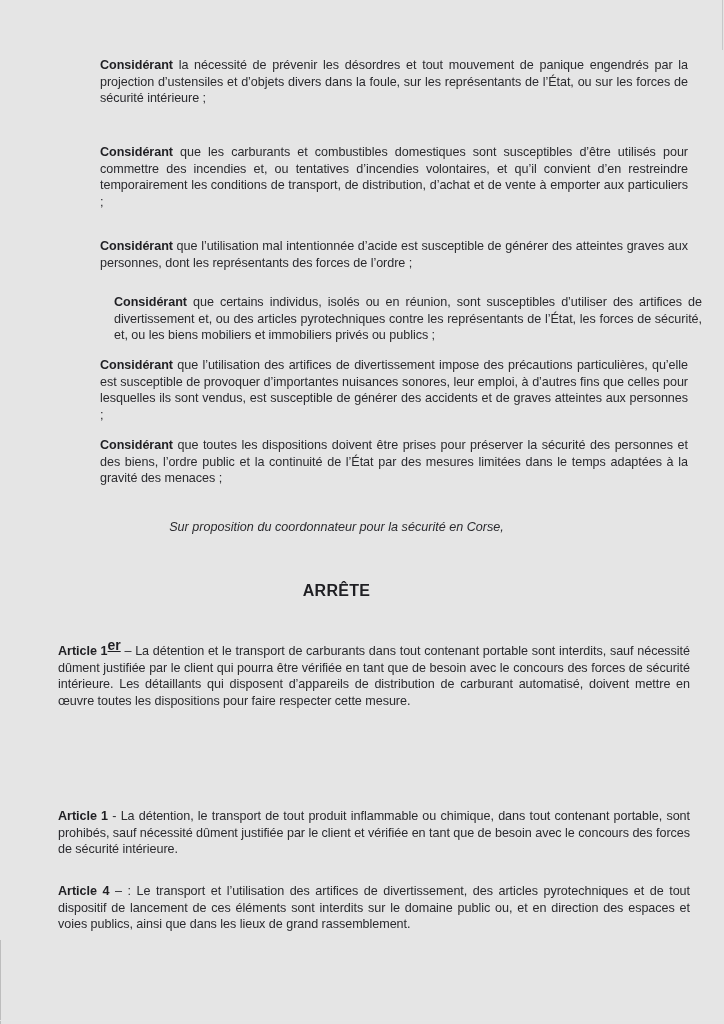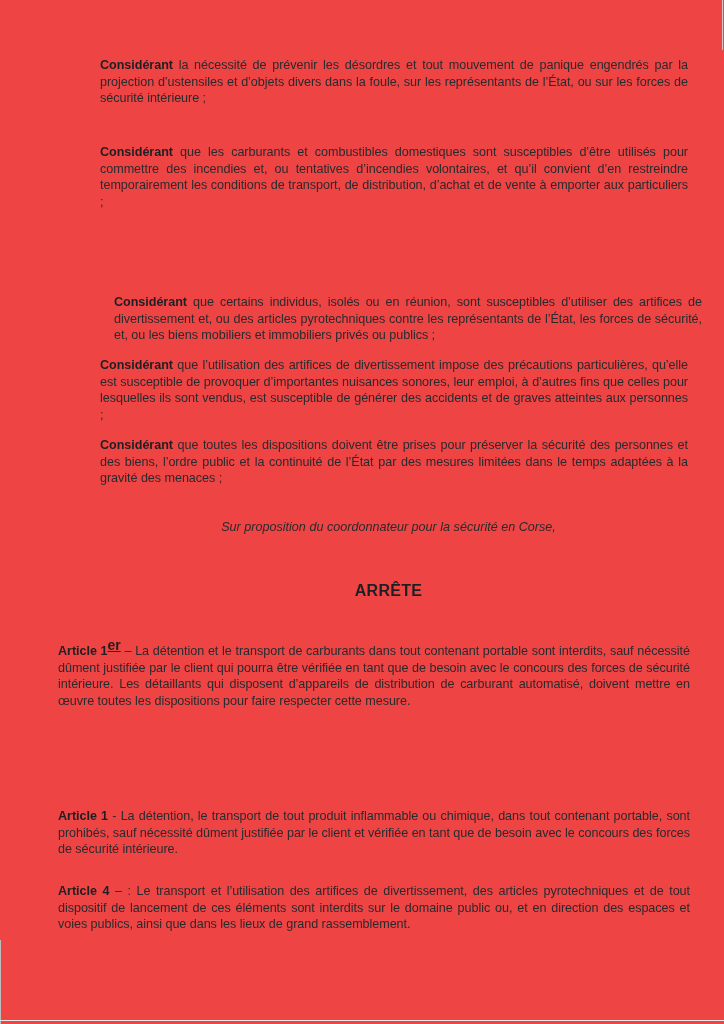--- a/index.html
+++ b/index.html
@@ -1,48 +1,49 @@
 <!DOCTYPE html>
 <html><head>
   <meta charset="utf-8">
   <style>
     html, body { margin: 0; padding: 0; }
     body {
       width: 724px; height: 1024px; background: #ffffff; overflow: hidden;
       font-family: "Liberation Sans", "DejaVu Sans", sans-serif;
       color: #2a2a2e; position: relative;
     }
-    .page { position: absolute; inset: 0; background: #ef4444; }
+    .page { position: absolute; inset: 0; background: #e5e5e5; }
     .edge-right { position: absolute; top: 0; right: 1px; width: 1px; height: 50px; background: #c8c8c8; }
     .edge-left { position: absolute; left: 0; top: 940px; width: 1px; height: 84px; background: #bdbdbd; }
     .edge-bottom { position: absolute; left: 0; right: 0; bottom: 3px; height: 1px; background: #e6e6e6; }
     .block {
       position: absolute; font-size: 12.6px; line-height: 16.5px;
       text-align: justify; text-align-last: left; letter-spacing: -0.05px;
     }
     .cons { left: 100px; width: 588px; }
     .art { left: 58px; width: 632px; }
     .kw { font-weight: bold; color: #1f1f23; }
-    .centered { position: absolute; left: 8px; width: 673px; text-align: center; font-size: 12.6px; padding-left: 44px; }
+    .centered { position: absolute; left: 0; width: 673px; text-align: center; font-size: 12.6px; }
     .italic { font-style: italic; }
     .title { font-weight: bold; font-size: 16px; letter-spacing: 0.3px; color: #1f1f23; }
     sup { font-size: 14px; line-height: 0; vertical-align: 5px; text-decoration: underline; }
   </style>
 </head>
 <body>
 
 <div class="page">
   <div class="edge-right"></div>
   <div class="edge-left"></div>
   <div class="edge-bottom"></div>
 
   <p class="block cons" style="top:57px;margin:0;"><span class="kw">Considérant</span><span> la nécessité de prévenir les désordres et tout mouvement de panique engendrés par la projection d’ustensiles et d’objets divers dans la foule, sur les représentants de l’État, ou sur les  forces de sécurité intérieure ;</span></p>
 
   <p class="block cons" style="top:144px;margin:0;"><span class="kw">Considérant</span><span> que les carburants et combustibles domestiques sont susceptibles d’être utilisés pour commettre des incendies et, ou tentatives d’incendies volontaires, et qu’il convient d’en restreindre temporairement les conditions de transport, de distribution, d’achat et de vente à emporter aux particuliers ;</span></p>
 
+  <p class="block cons" style="top:238px;margin:0;"><span class="kw">Considérant</span><span> que l’utilisation mal intentionnée d’acide est susceptible de générer des atteintes graves aux personnes, dont les représentants des forces de l’ordre ;</span></p>
 
   <p class="block cons" style="top:280px;margin:14px;"><span class="kw">Considérant</span><span> que certains individus, isolés ou en réunion, sont susceptibles d’utiliser des artifices de divertissement et, ou des articles pyrotechniques contre les représentants de l’État, les forces de sécurité, et, ou les biens mobiliers et immobiliers privés ou publics ;</span></p>
 
   <p class="block cons" style="top:357px;margin:0;"><span class="kw">Considérant</span><span> que l’utilisation des artifices de divertissement impose des précautions particulières, qu’elle est susceptible de provoquer d’importantes nuisances sonores, leur emploi, à d’autres fins que celles pour lesquelles ils sont vendus, est susceptible de générer des accidents et de graves atteintes aux personnes ;</span></p>
 
   <p class="block cons" style="top:437px;margin:0;"><span class="kw">Considérant</span><span> que toutes les dispositions doivent être prises pour préserver la sécurité des personnes et des biens, l’ordre public et la continuité de l’État par des mesures limitées dans le temps adaptées à la gravité des menaces ;</span></p>
 
   <div class="centered italic" style="top:520px;">Sur proposition du coordonnateur pour la sécurité en Corse,</div>
 
   <div class="centered title" style="top:582px;">ARRÊTE</div>

